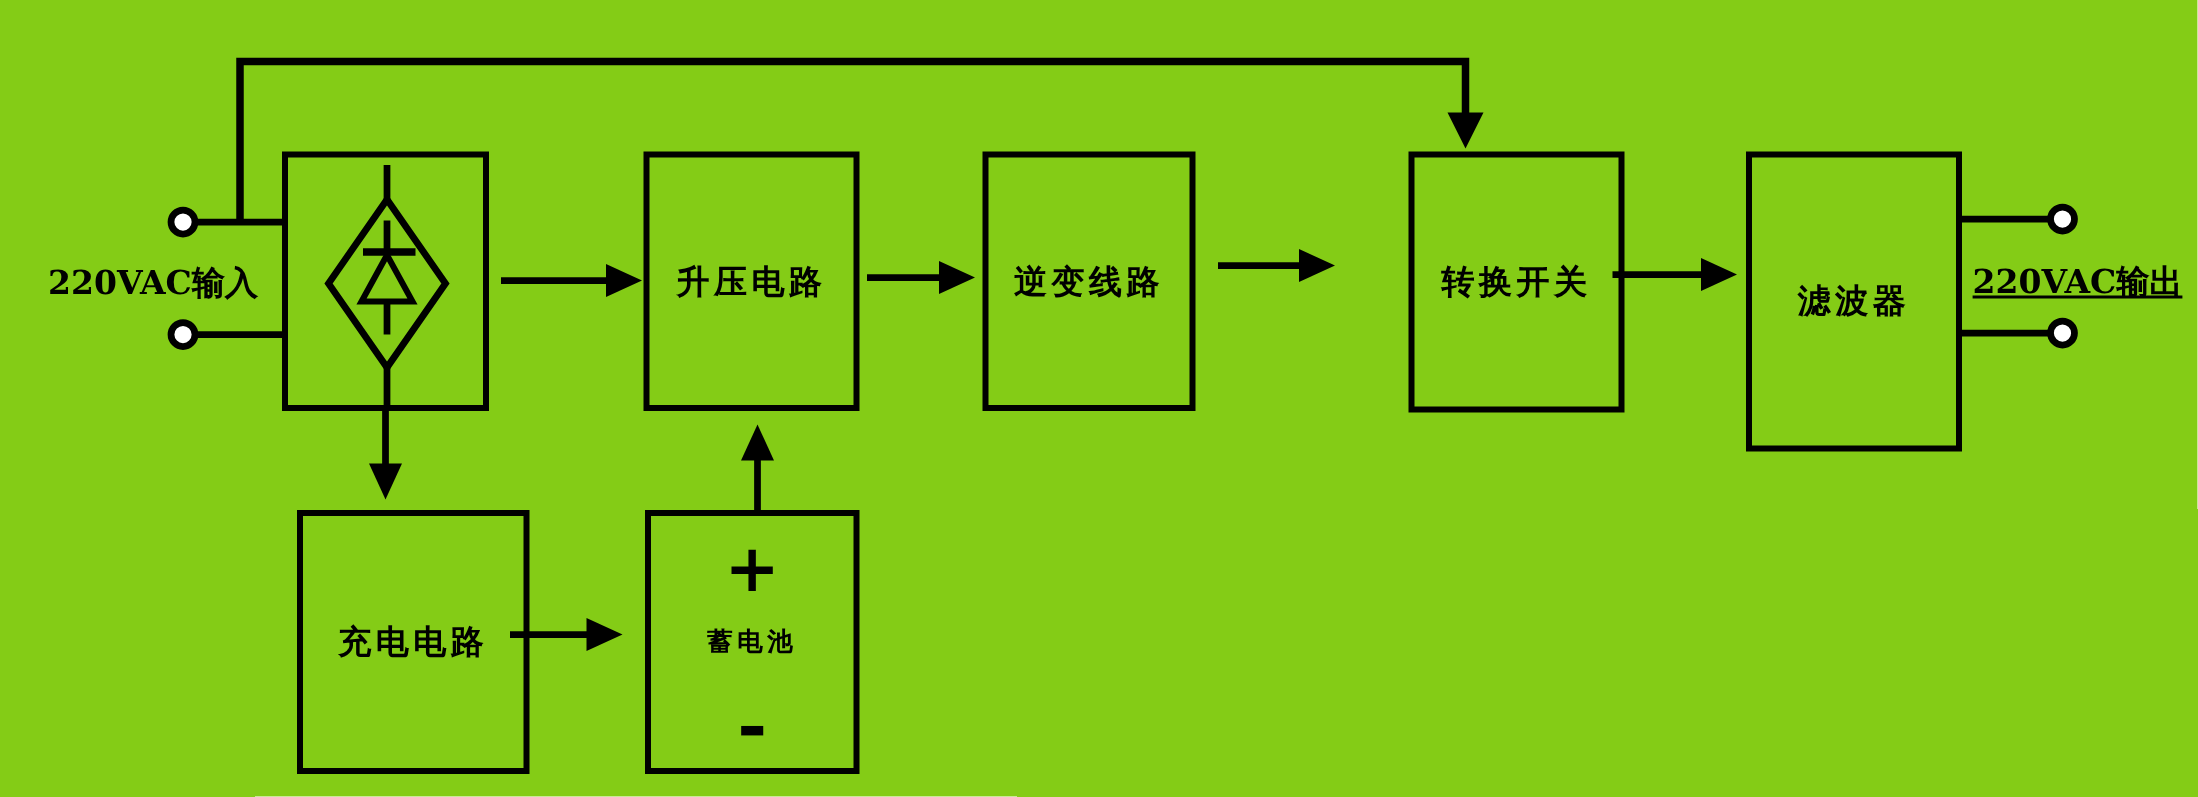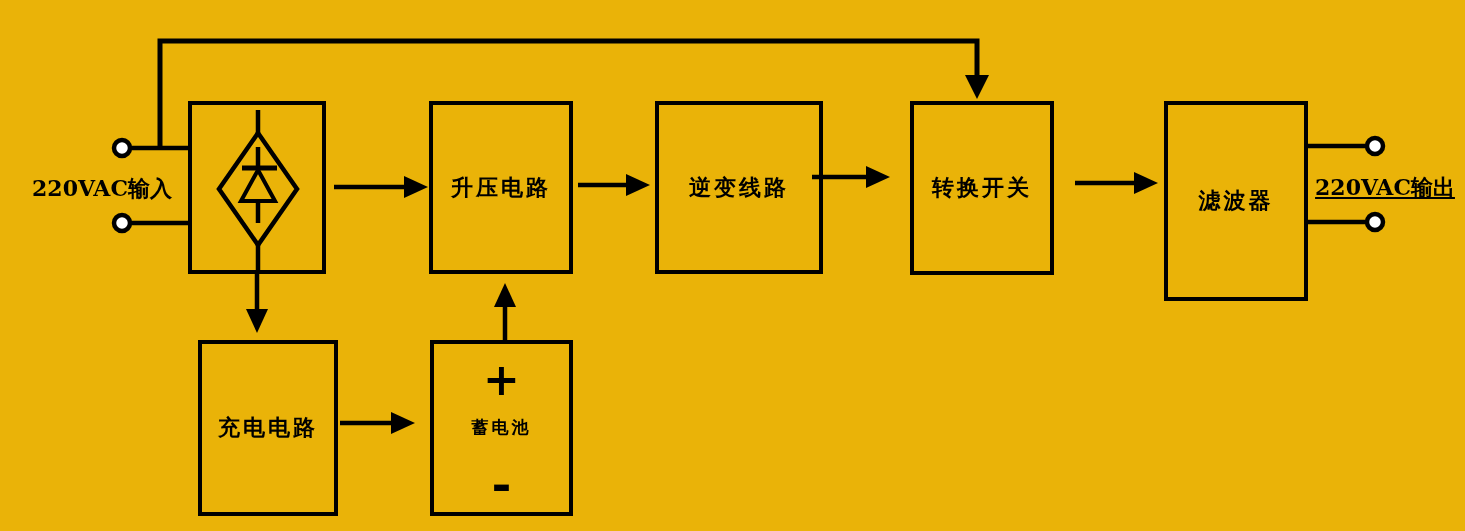--- a/index.html
+++ b/index.html
@@ -5,21 +5,21 @@
   html, body {
     margin: 0;
     padding: 0;
     background: #ffffff;
     font-family: "DejaVu Serif", "Liberation Serif", serif;
   }
   .canvas {
     position: relative;
     width: 1465px;
     height: 531px;
-    background: #eab308;
+    background: #84cc16;
     overflow: hidden;
   }
   .wires {
     position: absolute;
     left: 0; top: 0;
     width: 1465px; height: 531px;
   }
   .block {
     position: absolute;
     box-sizing: border-box;
@@ -141,33 +141,33 @@
   <div class="io-label" style="left:12px; top:174px; width:180px;">220VAC输入</div>
 
   <div class="io-label" style="left:1305px; top:173px; width:160px;text-decoration:underline;">220VAC输出</div>
 
   <div class="block" style="left:188px; top:101px; width:138px; height:173px;"></div>
 
   <div class="block" style="left:429px; top:101px; width:144px; height:173px;">
     <span class="block-label">升压电路</span>
   </div>
 
-  <div class="block" style="left:655px; top:101px; width:168px; height:173px;">
+  <div class="block" style="left:655px; top:101px; width:142px; height:173px;">
     <span class="block-label">逆变线路</span>
   </div>
 
-  <div class="block" style="left:910px; top:101px; width:144px; height:174px;font-family:Liberation Serif, serif;">
+  <div class="block" style="left:939px; top:101px; width:144px; height:174px;font-family:Liberation Serif, serif;">
     <span class="block-label">转换开关</span>
   </div>
 
   <div class="block" style="left:1164px; top:101px; width:144px; height:200px;">
     <span class="block-label">滤波器</span>
   </div>
 
-  <div class="block" style="left:198px; top:340px; width:140px; height:176px;">
+  <div class="block" style="left:198px; top:340px; width:155px; height:176px;">
     <span class="block-label">充电电路</span>
   </div>
 
   <div class="block" style="left:430px; top:340px; width:143px; height:176px;">
     <div class="battery-inner">
       <div class="battery-plus">+</div>
       <div class="battery-name block-label">蓄电池</div>
       <div class="battery-minus">-</div>
     </div>
   </div>

